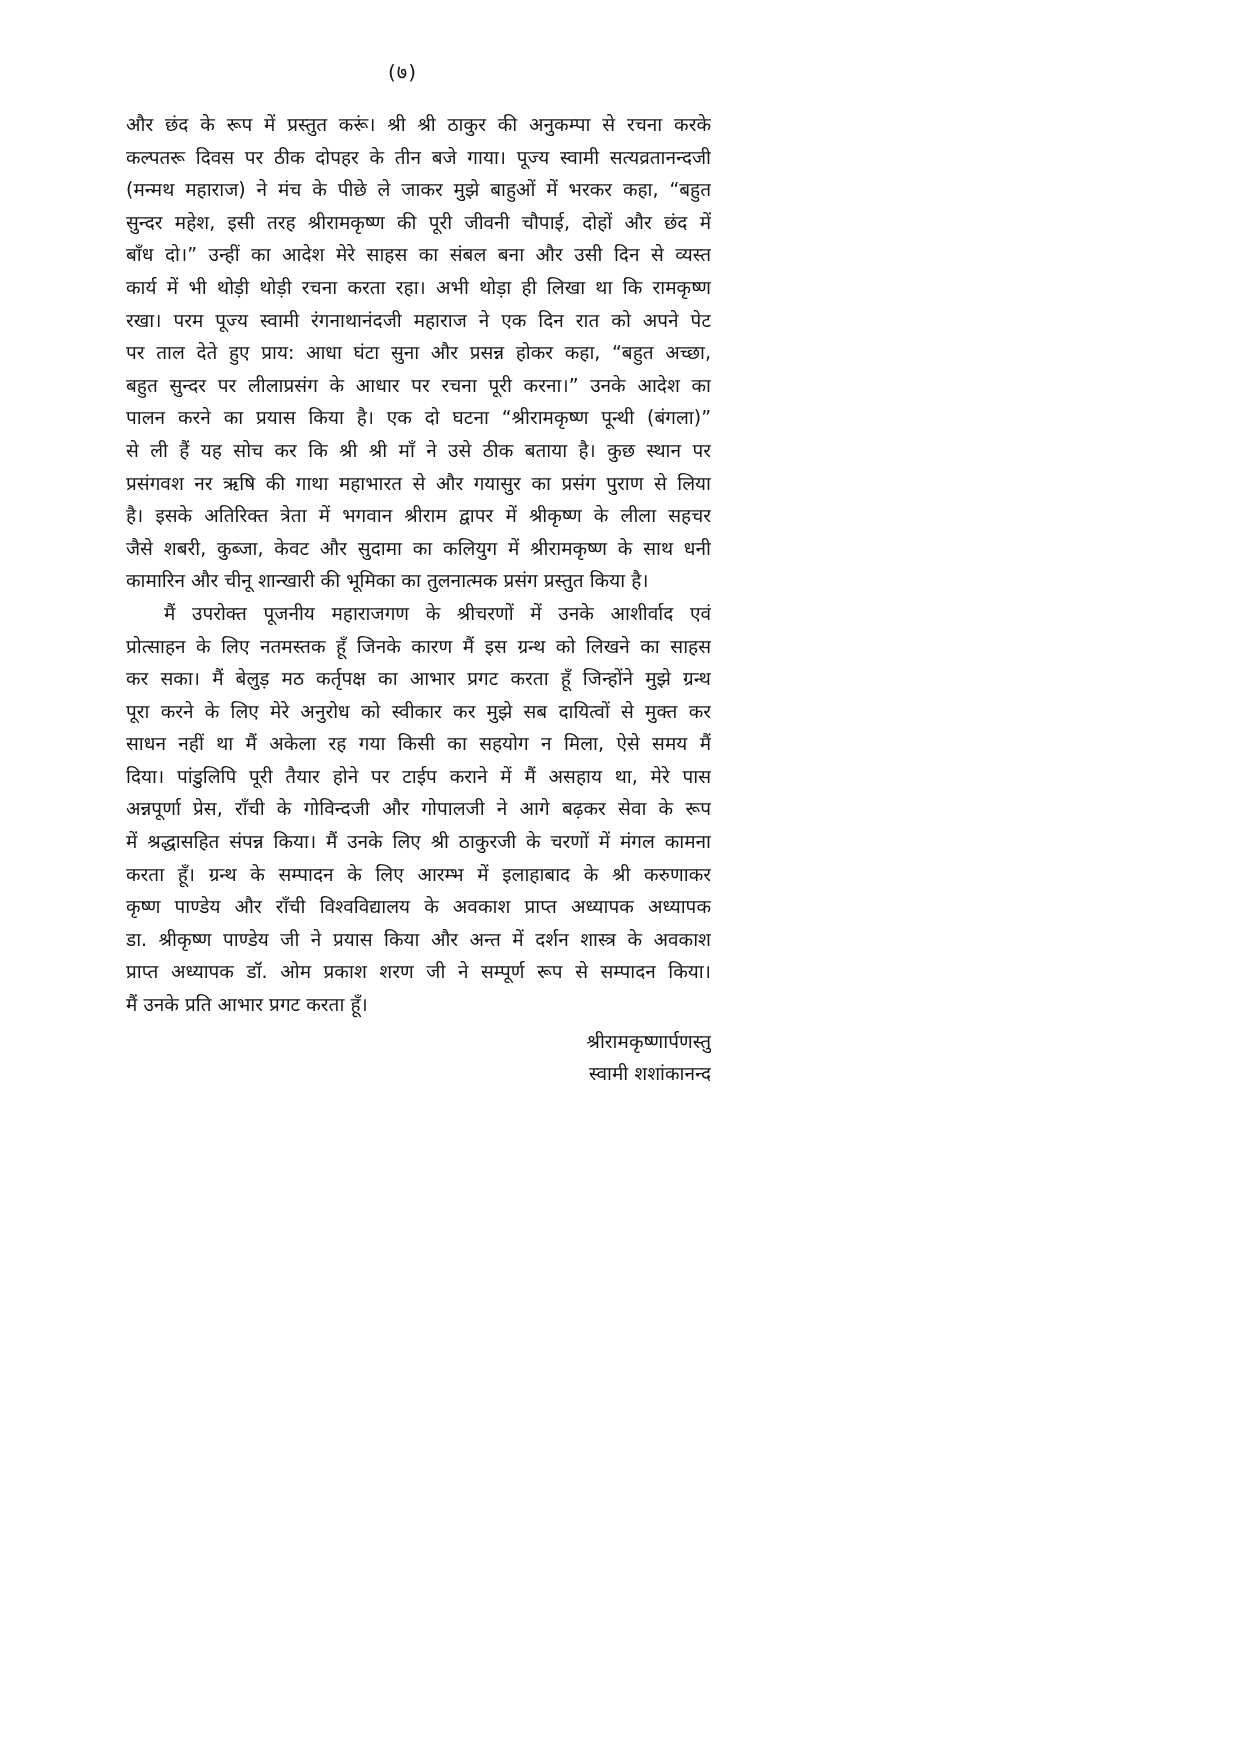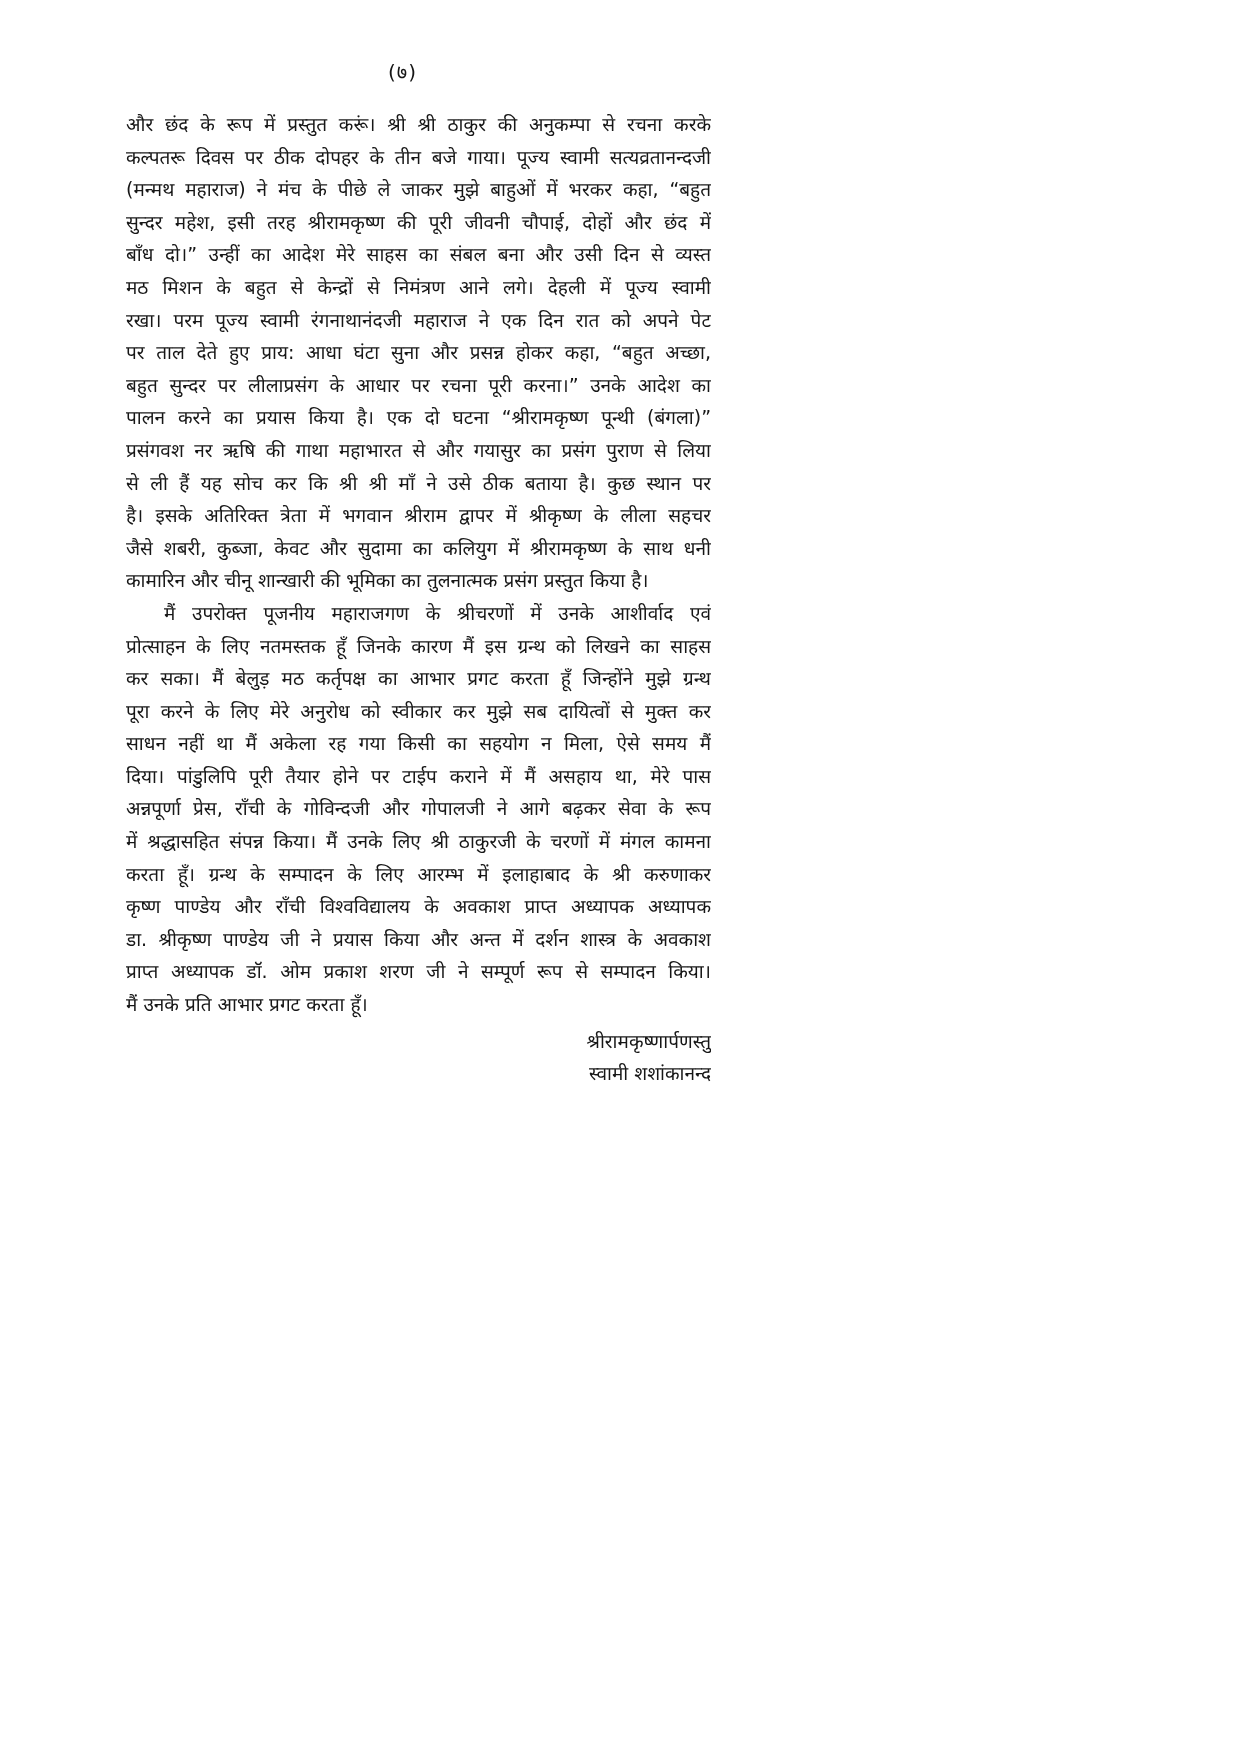--- a/index.html
+++ b/index.html
@@ -64,27 +64,27 @@
   <div class="pagenum">(७)</div>
 
   <div class="text-block">
 
     <div class="para">
       <div class="line">और छंद के रूप में प्रस्तुत करूं। श्री श्री ठाकुर की अनुकम्पा से रचना करके</div>
       <div class="line">कल्पतरू दिवस पर ठीक दोपहर के तीन बजे गाया। पूज्य स्वामी सत्यव्रतानन्दजी</div>
       <div class="line">(मन्मथ महाराज) ने मंच के पीछे ले जाकर मुझे बाहुओं में भरकर कहा, “बहुत</div>
       <div class="line">सुन्दर महेश, इसी तरह श्रीरामकृष्ण की पूरी जीवनी चौपाई, दोहों और छंद में</div>
       <div class="line">बाँध दो।” उन्हीं का आदेश मेरे साहस का संबल बना और उसी दिन से व्यस्त</div>
-      <div class="line">मठ मिशन के बहुत से केन्द्रों से निमंत्रण आने लगे। देहली में पूज्य स्वामी</div>
+      <div class="line">कार्य में भी थोड़ी थोड़ी रचना करता रहा। अभी थोड़ा ही लिखा था कि रामकृष्ण</div>
       <div class="line">रखा। परम पूज्य स्वामी रंगनाथानंदजी महाराज ने एक दिन रात को अपने पेट</div>
       <div class="line">पर ताल देते हुए प्राय: आधा घंटा सुना और प्रसन्न होकर कहा, “बहुत अच्छा,</div>
       <div class="line">बहुत सुन्दर पर लीलाप्रसंग के आधार पर रचना पूरी करना।” उनके आदेश का</div>
       <div class="line">पालन करने का प्रयास किया है। एक दो घटना “श्रीरामकृष्ण पून्थी (बंगला)”</div>
+      <div class="line">से ली हैं यह सोच कर कि श्री श्री माँ ने उसे ठीक बताया है। कुछ स्थान पर</div>
       <div class="line">प्रसंगवश नर ऋषि की गाथा महाभारत से और गयासुर का प्रसंग पुराण से लिया</div>
-      <div class="line">से ली हैं यह सोच कर कि श्री श्री माँ ने उसे ठीक बताया है। कुछ स्थान पर</div>
       <div class="line">है। इसके अतिरिक्त त्रेता में भगवान श्रीराम द्वापर में श्रीकृष्ण के लीला सहचर</div>
       <div class="line">जैसे शबरी, कुब्जा, केवट और सुदामा का कलियुग में श्रीरामकृष्ण के साथ धनी</div>
       <div class="line para-end">कामारिन और चीनू शान्खारी की भूमिका का तुलनात्मक प्रसंग प्रस्तुत किया है।</div>
     </div>
 
     <div class="para">
       <div class="line indent">मैं उपरोक्त पूजनीय महाराजगण के श्रीचरणों में उनके आशीर्वाद एवं</div>
       <div class="line">प्रोत्साहन के लिए नतमस्तक हूँ जिनके कारण मैं इस ग्रन्थ को लिखने का साहस</div>
       <div class="line">कर सका। मैं बेलुड़ मठ कर्तृपक्ष का आभार प्रगट करता हूँ जिन्होंने मुझे ग्रन्थ</div>
       <div class="line">पूरा करने के लिए मेरे अनुरोध को स्वीकार कर मुझे सब दायित्वों से मुक्त कर</div>

